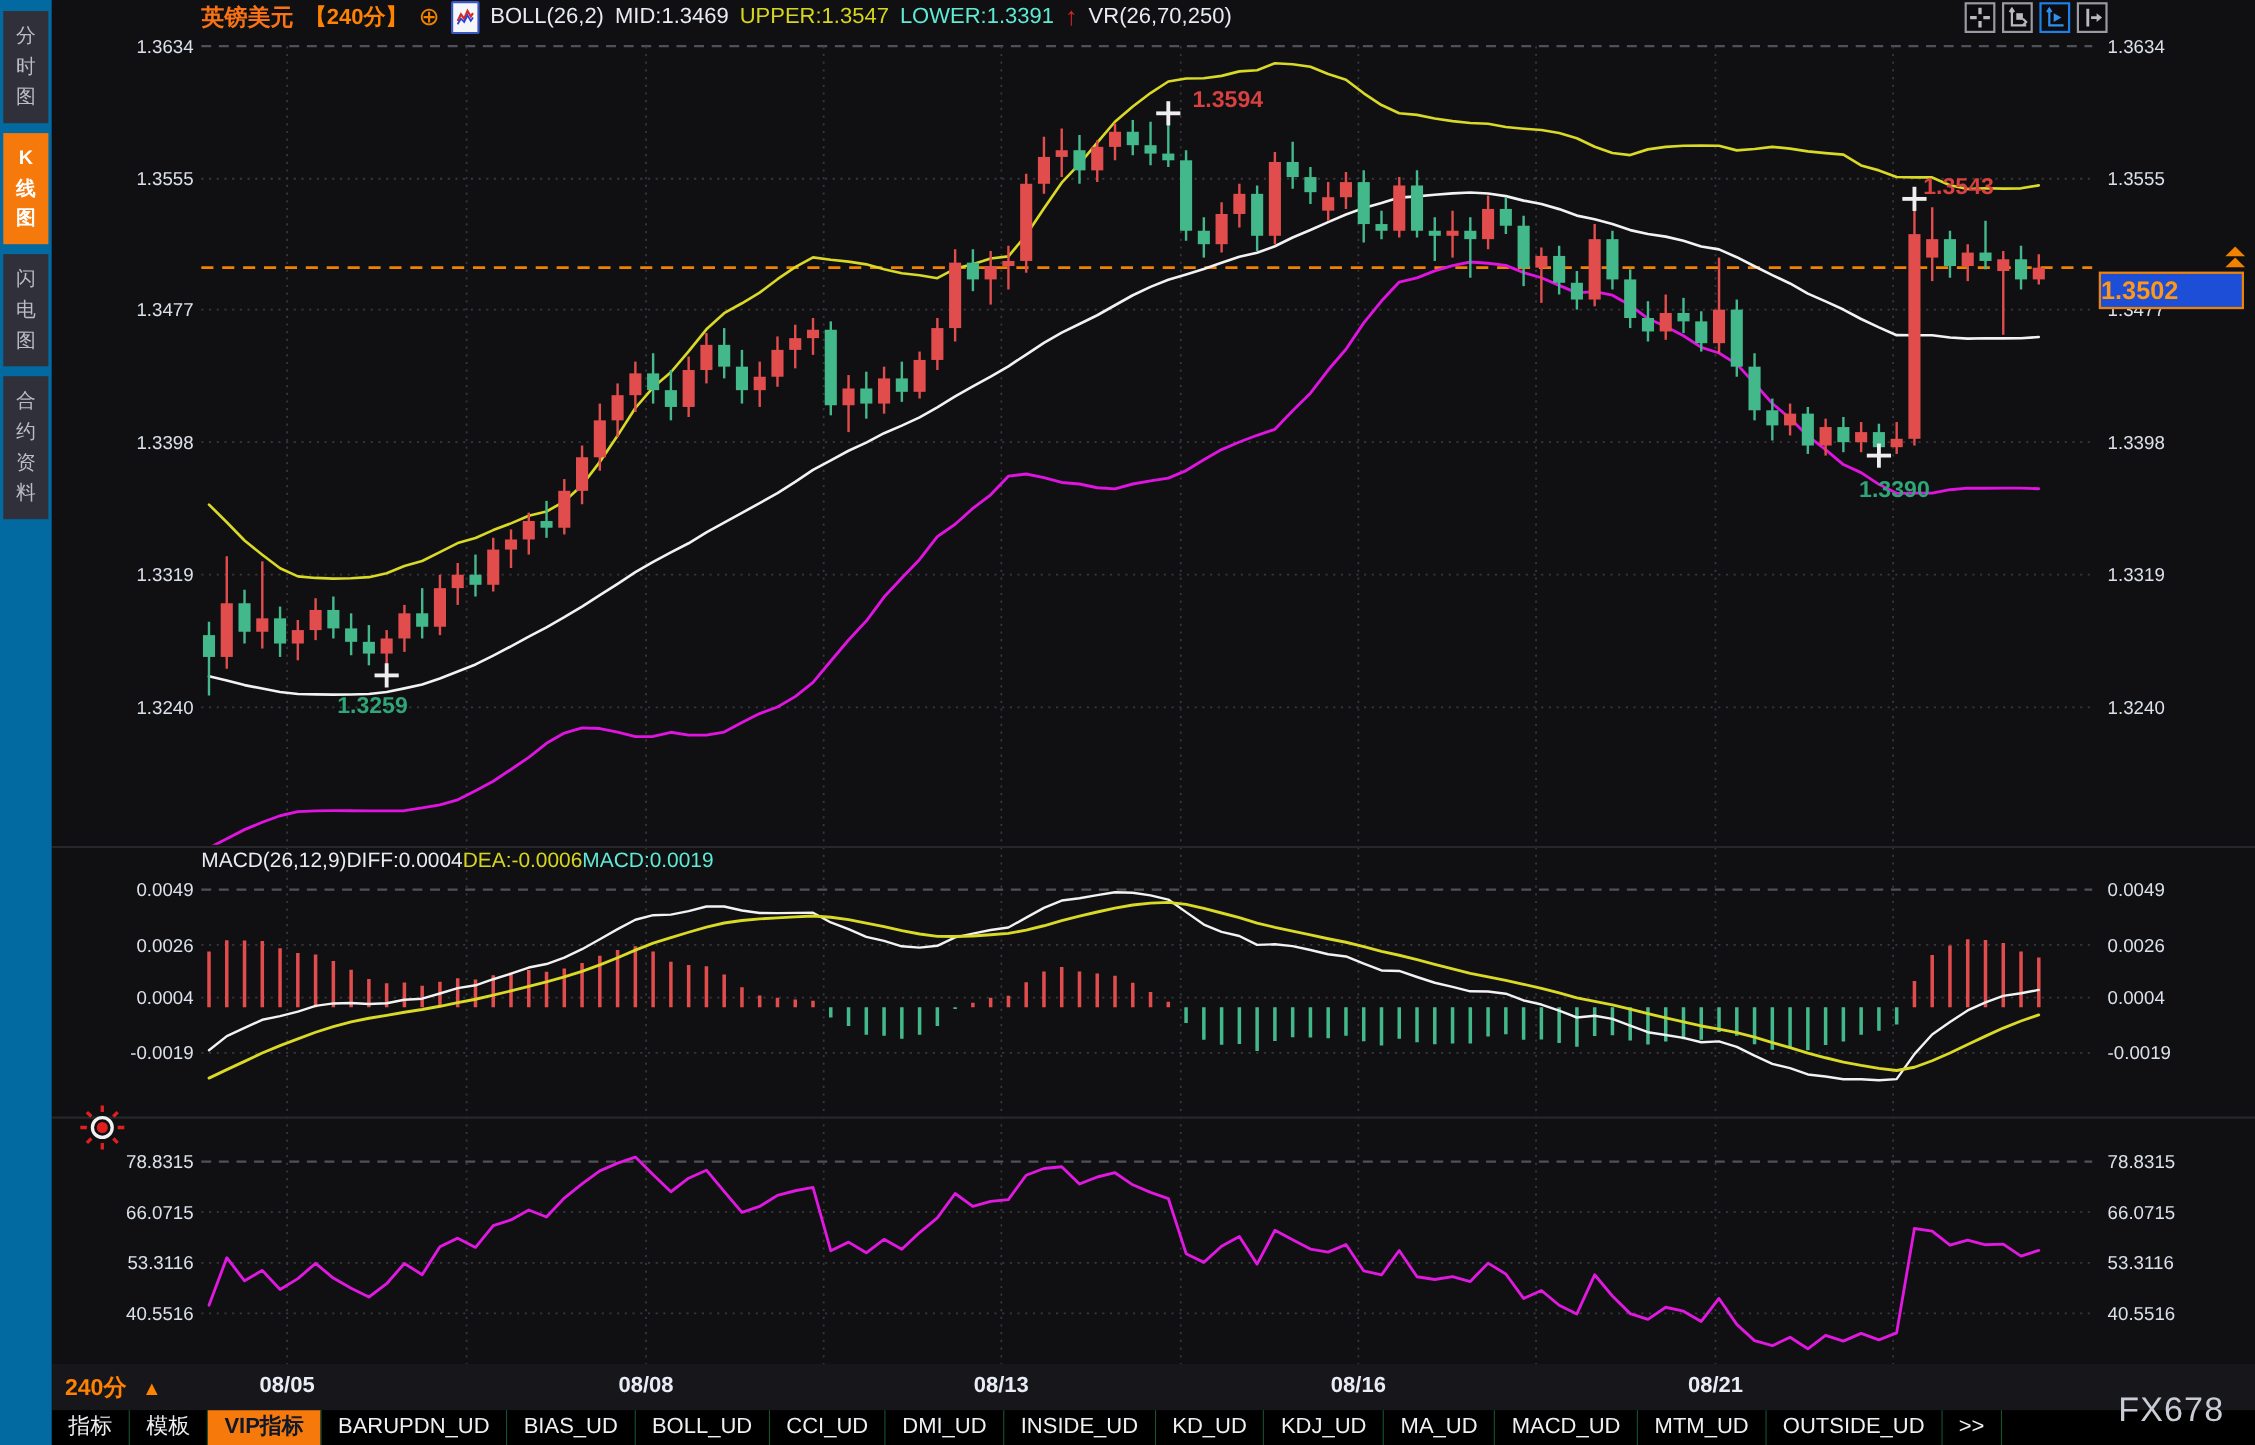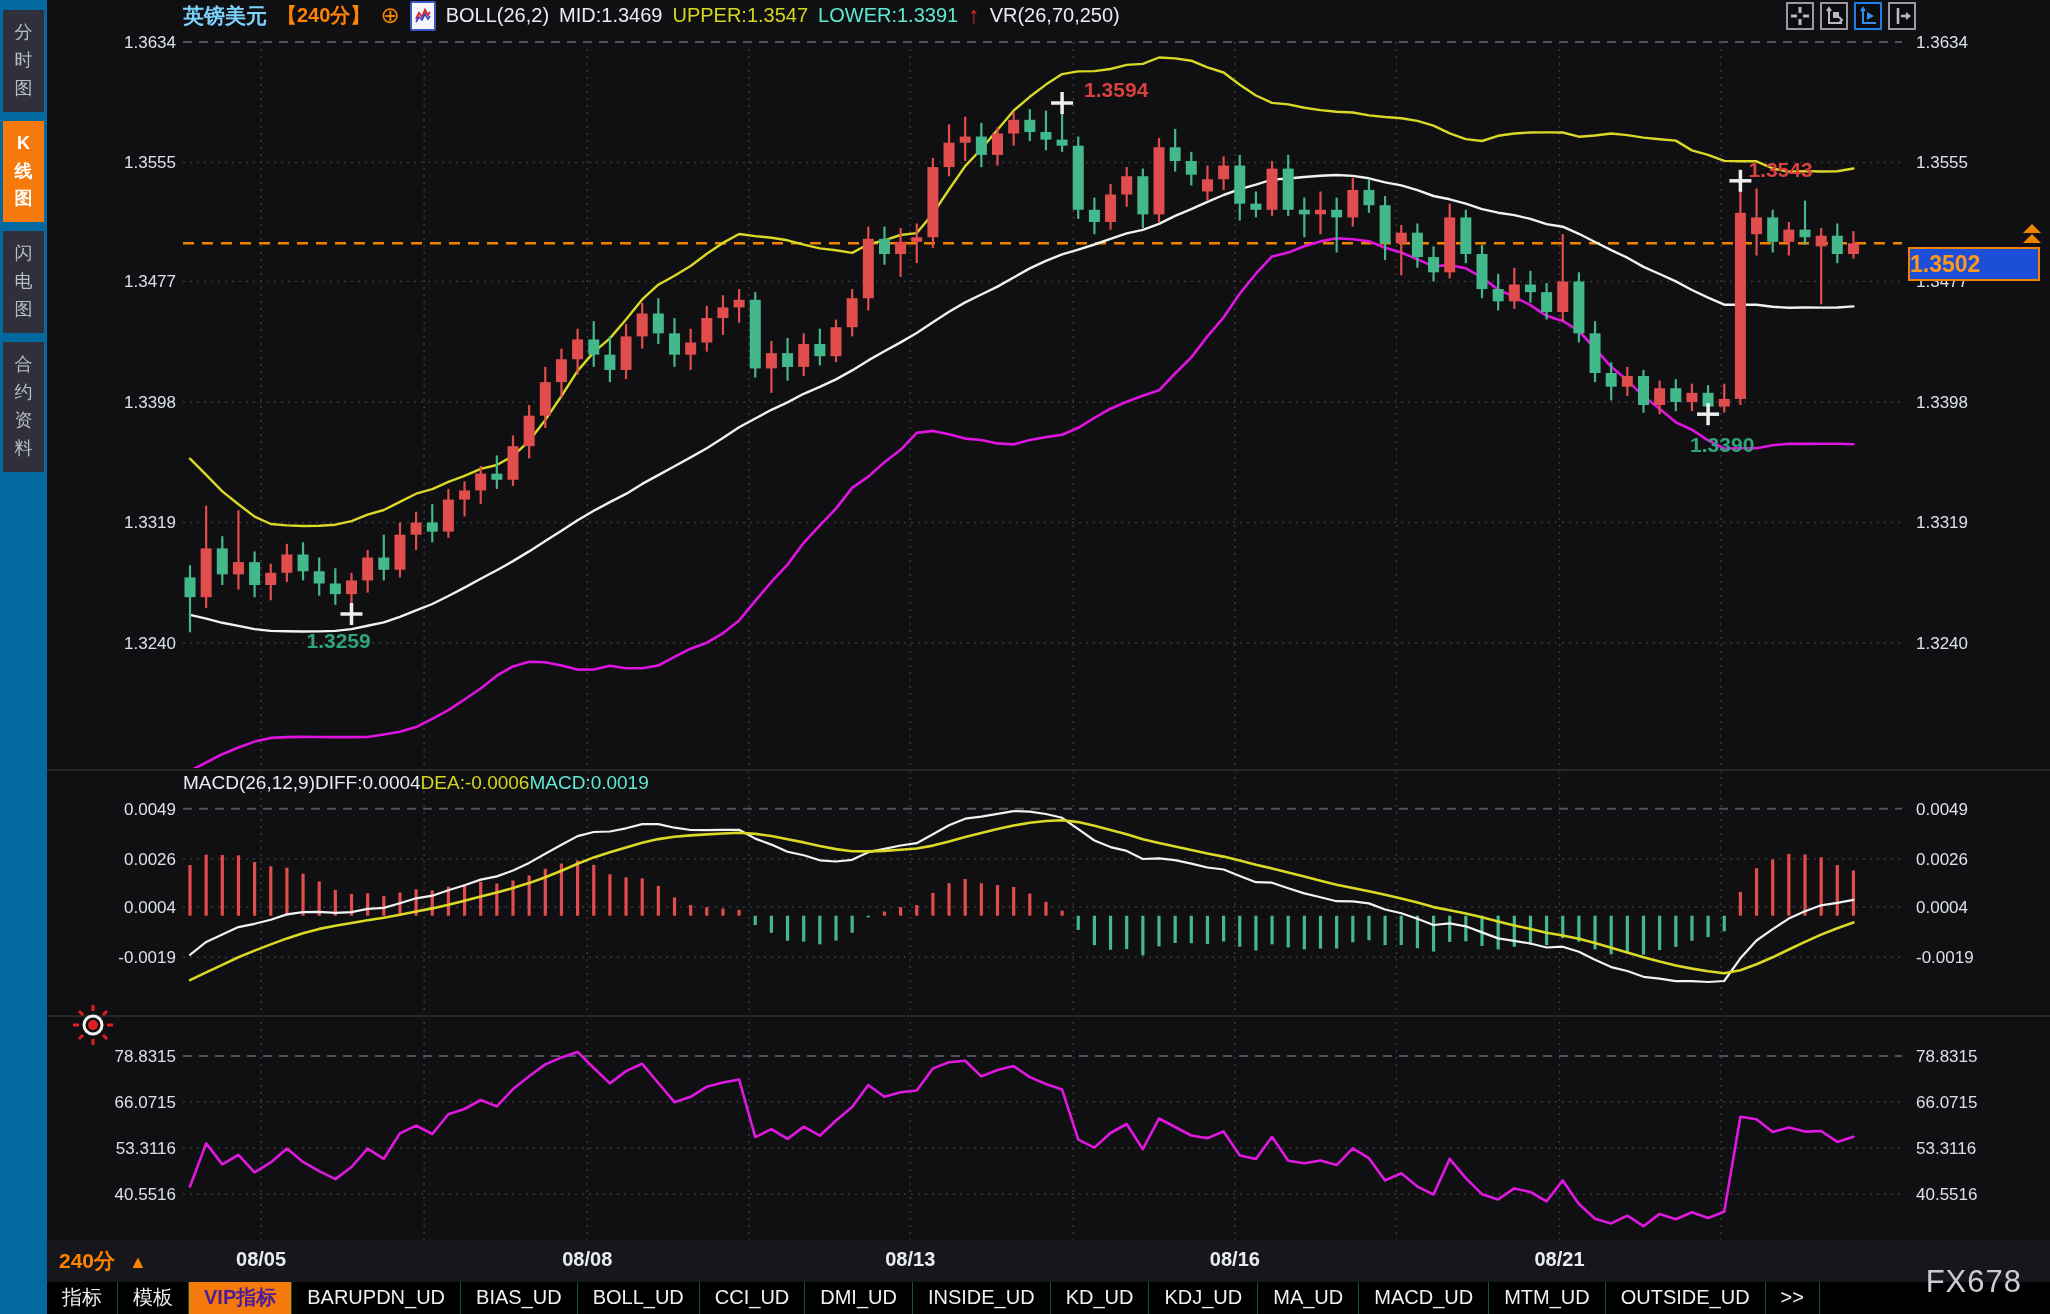--- a/index.html
+++ b/index.html
@@ -3,21 +3,21 @@
 <meta charset="utf-8">
 <style>
   html,body{margin:0;padding:0;background:#0f0f12;}
   #app{position:relative;width:2050px;height:1314px;background:#101013;overflow:hidden;
        font-family:"Liberation Sans","DejaVu Sans",sans-serif;-webkit-font-smoothing:antialiased;}
   #cv{position:absolute;left:0;top:0;}
   
   .titlebar{position:absolute;left:183px;top:0;height:31px;display:flex;align-items:center;gap:10px;
             font-size:20px;white-space:nowrap;z-index:30;}
   .w{color:#e9ebf2;} .y{color:#d6d61f;} .m{color:#5eead4;} .o{color:#ff8200;}
-  .sym{font-weight:bold;color:#7dd3fc;font-size:21px;}
+  .sym{font-weight:bold;color:#f97316;font-size:21px;}
   .circle-plus{color:#f08200;font-size:23px;line-height:1;}
   .mini-chart{width:22px;height:26px;background:#f4f6fa;border:2px solid #3a57c4;border-radius:2px;
               display:inline-flex;align-items:center;justify-content:center;}
   .arrow-up{color:#e02525;font-weight:bold;font-size:23px;}
   
   .toolbar{position:absolute;top:2px;left:1786px;display:flex;gap:6px;z-index:30;}
   .tool{width:28px;height:28px;border:2px solid #9a9aa2;background:#0c0c0f;display:flex;
         align-items:center;justify-content:center;box-sizing:border-box;}
   .tool.active{border-color:#1f7fe8;}
   
@@ -34,21 +34,21 @@
   
   .daterow{position:absolute;left:47px;right:0;top:1240px;height:42px;background:#17171b;z-index:25;}
   .periodbox{position:absolute;left:12px;top:7px;color:#ff8200;font-size:21px;font-weight:bold;}
   .periodbox .tri{font-size:18px;margin-left:14px;}
   .datelabel{position:absolute;top:8px;transform:translateX(-50%);color:#e8ecf5;font-size:20px;
              font-weight:bold;}
   
   .tabbar{position:absolute;left:47px;right:0;bottom:0;height:32px;background:#000;display:flex;
           z-index:30;font-size:20px;color:#f0f0f4;}
   .tab{line-height:31px;padding:0 15px;border-right:1px solid #14532d;cursor:pointer;white-space:nowrap;}
-  .tab.active{background:#f5790b;color:#4c1d95;font-weight:bold;}
+  .tab.active{background:#f5790b;color:#0f172a;font-weight:bold;}
   
   .pricetag{position:absolute;left:1908px;top:247px;width:132px;height:34px;background:#1d4ed8;
             border:2px solid #f08200;box-sizing:border-box;color:#ff9718;font-size:23px;
             font-weight:bold;text-align:left;line-height:30px;z-index:22;}
   .tag-arrows{position:absolute;left:2023px;top:224px;width:18px;height:20px;z-index:23;}
   .tag-arrows div{width:0;height:0;border-left:9px solid transparent;border-right:9px solid transparent;
                   border-bottom:9px solid #f08200;margin-bottom:1px;}
   
   .watermark{position:absolute;right:28px;bottom:14px;font-size:31px;color:#c9ccd6;z-index:45;
              letter-spacing:1px;}

